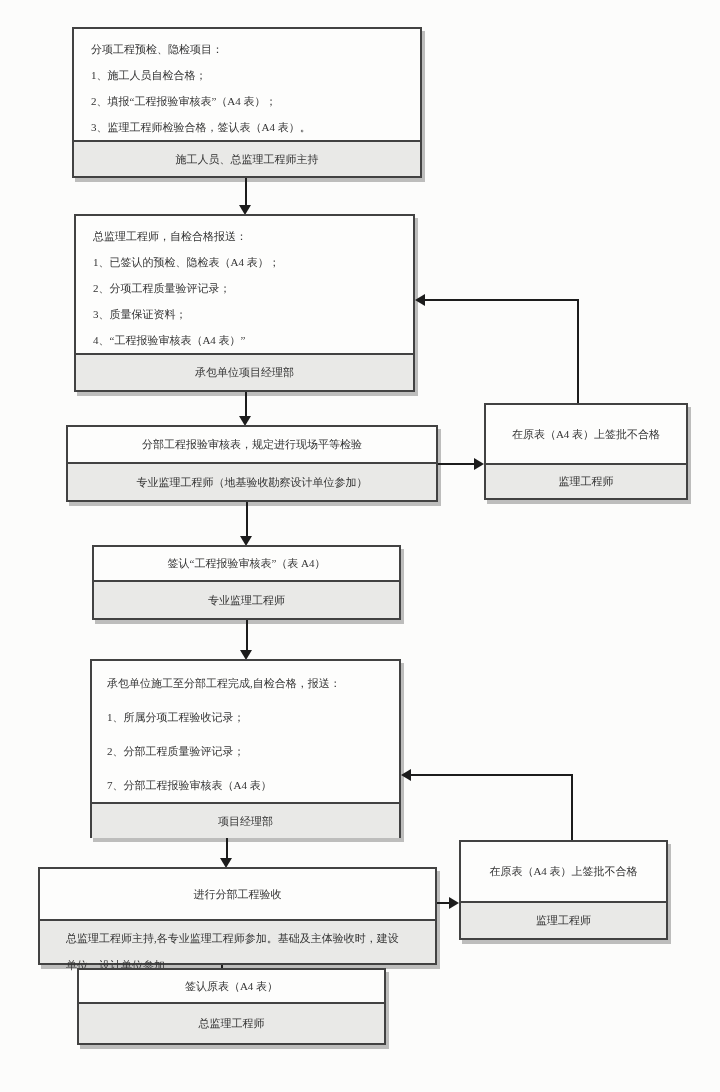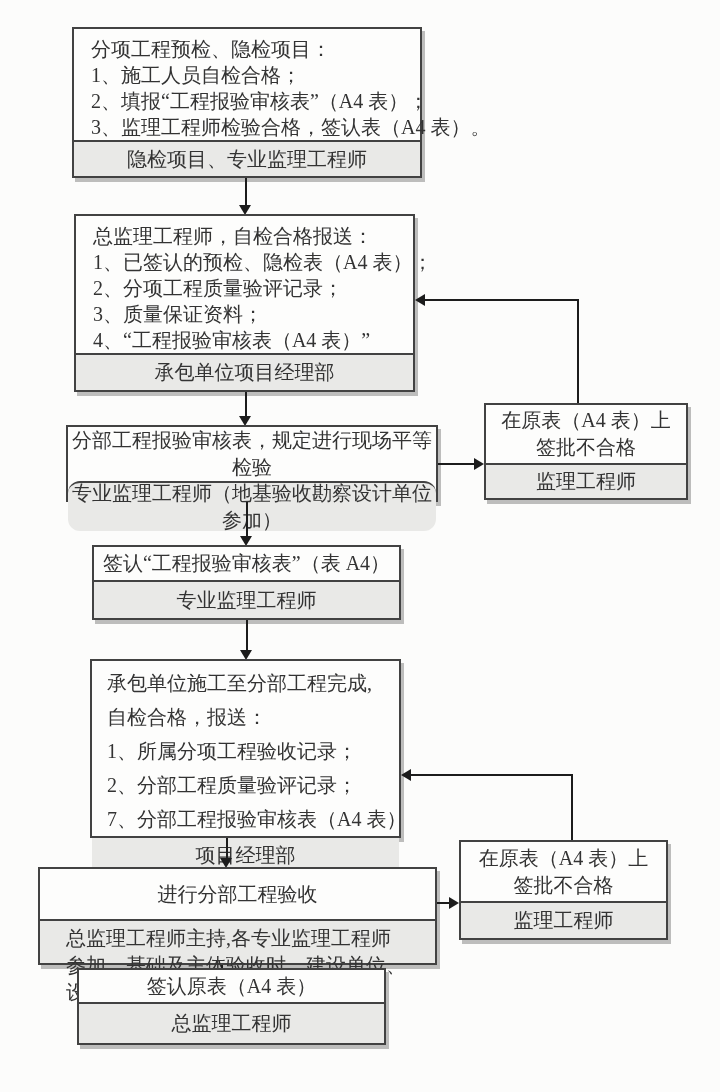--- a/index.html
+++ b/index.html
@@ -8,28 +8,28 @@
   .canvas {
     position:relative; width:720px; height:1092px;
     background:#fcfcfb; overflow:hidden;
   }
   .box {
     position:absolute;
     border:2px solid #424242;
     background:#fdfdfc;
     box-shadow:3px 4px 0 rgba(125,125,125,0.5);
     display:flex; flex-direction:column;
-    font-size:20px;
+    font-size:11px;
   }
   .body { flex:1; padding:7px 8px 0 17px; line-height:26px; }
   .body-wide { flex:1; padding:5px 14px 0 15px; line-height:34px; }
   .tline { white-space:nowrap; }
   .wline { white-space:normal; }
   .center-body {
-    flex:1; display:flex; flex-direction:column;
+    flex:1; display:flex; flex-direction:row;
     align-items:center; justify-content:center;
     line-height:27px; text-align:center;
   }
   .title-row {
     flex:1; display:flex; align-items:center; justify-content:center;
     text-align:center;
   }
   .footer {
     border-top:2px solid #424242; background:#e9e9e7;
     display:flex; align-items:center; justify-content:center;
@@ -63,21 +63,21 @@
 
 <div class="canvas">
 
   <div class="box" style="left:72px;top:27px;width:350px;height:151px;">
     <div class="body">
       <div class="tline">分项工程预检、隐检项目：</div>
       <div class="tline">1、施工人员自检合格；</div>
       <div class="tline">2、填报“工程报验审核表”（A4 表）；</div>
       <div class="tline">3、监理工程师检验合格，签认表（A4 表）。</div>
     </div>
-    <div class="footer" style="height:36px;">隐检项目、专业监理工程师</div>
+    <div class="footer" style="height:36px;">施工人员、总监理工程师主持</div>
   </div>
 
   <div class="vline" style="left:245px;top:178px;height:28px;"></div>
   <div class="arrow-down" style="left:239px;top:205px;"></div>
 
   <div class="box" style="left:74px;top:214px;width:341px;height:178px;">
     <div class="body">
       <div class="tline">总监理工程师，自检合格报送：</div>
       <div class="tline">1、已签认的预检、隐检表（A4 表）；</div>
       <div class="tline">2、分项工程质量验评记录；</div>
@@ -85,21 +85,21 @@
       <div class="tline">4、“工程报验审核表（A4 表）”</div>
     </div>
     <div class="footer" style="height:37px;">承包单位项目经理部</div>
   </div>
 
   <div class="vline" style="left:245px;top:392px;height:25px;"></div>
   <div class="arrow-down" style="left:239px;top:416px;"></div>
 
   <div class="box" style="left:66px;top:425px;width:372px;height:77px;">
     <div class="title-row">分部工程报验审核表，规定进行现场平等检验</div>
-    <div class="footer" style="height:50px;border-radius:12px;">专业监理工程师（地基验收勘察设计单位参加）</div>
+    <div class="footer" style="height:38px;">专业监理工程师（地基验收勘察设计单位参加）</div>
   </div>
 
   <div class="hline" style="left:438px;top:463px;width:37px;"></div>
   <div class="arrow-right" style="left:474px;top:458px;"></div>
 
   <div class="box" style="left:484px;top:403px;width:204px;height:97px;">
     <div class="center-body">
       <div>在原表（A4 表）上</div>
       <div>签批不合格</div>
     </div>

